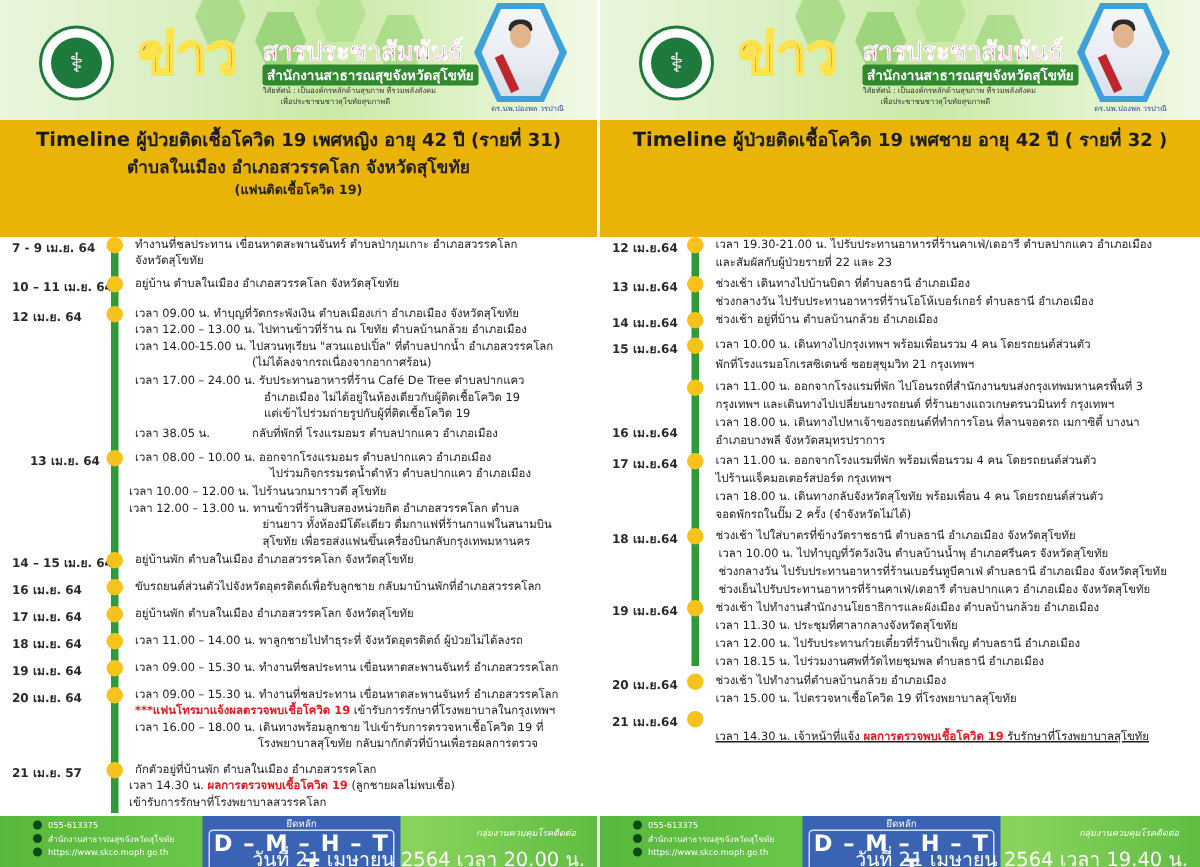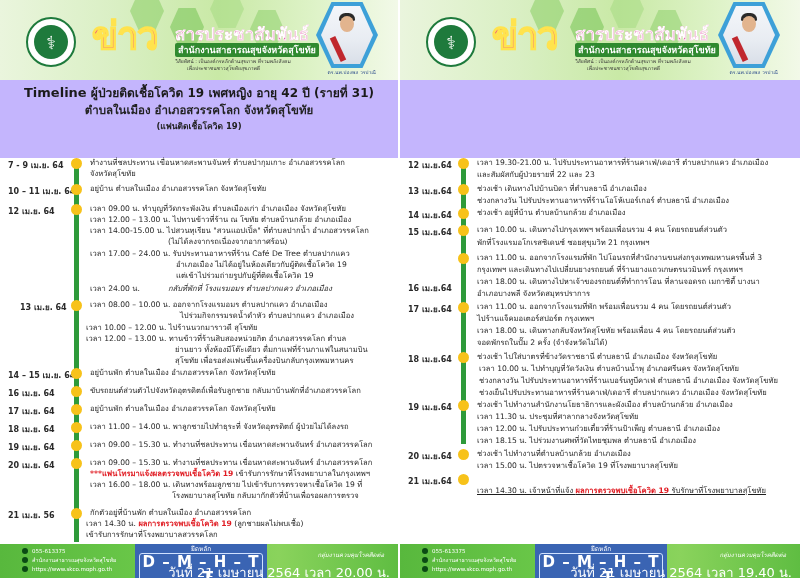--- a/index.html
+++ b/index.html
@@ -24,21 +24,21 @@
   .pr-sub { position: absolute; left: 175px; top: 43px; font-size: 9px; font-weight: bold; color: #ffffff; background: #2f8a2f; padding: 0 3px; border-radius: 2px; }
   .pr-vision { position: absolute; left: 175px; top: 58px; font-size: 5px; line-height: 7px; color: #333; }
   .portrait { position: absolute; right: 20px; top: 2px; width: 62px; height: 66px; background: #3da0d8; clip-path: polygon(25% 0,75% 0,100% 50%,75% 100%,25% 100%,0 50%); display:flex; align-items:center; justify-content:center; }
   .portrait .photo { width: 52px; height: 58px; background: linear-gradient(180deg,#f4f6fa 0%,#e8ecf2 60%,#d9dfe8 100%); clip-path: polygon(25% 0,75% 0,100% 50%,75% 100%,25% 100%,0 50%); position: relative; }
   .portrait .face { position:absolute; left: 19px; top: 10px; width: 14px; height: 16px; border-radius: 50%; background: #e2b48e; }
   .portrait .hair { position:absolute; left: 18px; top: 7px; width: 16px; height: 8px; border-radius: 8px 8px 2px 2px; background: #2a2a2a; }
   .portrait .sash { position:absolute; left: 14px; top: 30px; width: 6px; height: 26px; background:#c0272d; transform: rotate(-25deg); }
   .portrait-name { position: absolute; right: 22px; top: 68px; font-size: 5px; color: #2a4a8a; }
 
   
-  .titlebox { position: absolute; left: 0; top: 80px; width: 100%; height: 78px; background: #c4b5fd; text-align: center; padding-top: 4px; }
+  .titlebox { position: absolute; left: 0; top: 80px; width: 100%; height: 78px; background: #eab308; text-align: center; padding-top: 4px; }
   .titlebox .t1 { font-size: 12px; font-weight: bold; color: #1b1b1b; line-height: 18px; }
   .titlebox .t1 .tl { font-size: 13px; }
   .titlebox .t2 { font-size: 11.5px; font-weight: bold; line-height: 17px; color: #222; }
   .titlebox .t3 { font-size: 8.5px; font-weight: bold; line-height: 14px; color: #222; }
 
   
   .timeline { position: absolute; left: 0; top: 158px; width: 100%; height: 390px; }
   .vline { position: absolute; width: 5px; background: #2e9a3a; }
   .row { position: absolute; left: 0; width: 100%; }
   .date { position: absolute; font-size: 8px; font-weight: bold; color: #2a2a2a; white-space: nowrap; }
@@ -112,22 +112,22 @@
       <div class="row" style="top:46px;">
         <div class="date" style="left:8px; top:1px;">12 เม.ย. 64</div>
         <div class="dot" style="left:71px; top:0;"></div>
         <div class="line" style="left:90px; top:0;">เวลา 09.00 น. ทำบุญที่วัดกระพังเงิน ตำบลเมืองเก่า อำเภอเมือง จังหวัดสุโขทัย</div>
         <div class="line" style="left:90px; top:11px;">เวลา 12.00 – 13.00 น. ไปทานข้าวที่ร้าน ณ โขทัย ตำบลบ้านกล้วย อำเภอเมือง</div>
         <div class="line" style="left:90px; top:22px;">เวลา 14.00-15.00 น. ไปสวนทุเรียน "สวนแอปเปิ้ล" ที่ตำบลปากน้ำ อำเภอสวรรคโลก</div>
         <div class="line" style="left:168px; top:33px;">(ไม่ได้ลงจากรถเนื่องจากอากาศร้อน)</div>
         <div class="line" style="left:90px; top:45px;">เวลา 17.00 – 24.00 น.  รับประทานอาหารที่ร้าน Café De Tree  ตำบลปากแคว</div>
         <div class="line" style="left:176px; top:56px;">อำเภอเมือง ไม่ได้อยู่ในห้องเดียวกับผู้ติดเชื้อโควิด 19</div>
         <div class="line" style="left:176px; top:67px;">แต่เข้าไปร่วมถ่ายรูปกับผู้ที่ติดเชื้อโควิด 19</div>
-        <div class="line" style="left:90px; top:80px;">เวลา 24.00 น.</div>
-        <div class="line" style="left:168px; top:80px;font-style:italic;">กลับที่พักที่ โรงแรมอมร ตำบลปากแคว อำเภอเมือง</div>
+        <div class="line" style="left:90px; top:80px;">เวลา 38.05 น.</div>
+        <div class="line" style="left:168px; top:80px;">กลับที่พักที่ โรงแรมอมร ตำบลปากแคว อำเภอเมือง</div>
       </div>
 
       <div class="row" style="top:142px;">
         <div class="date" style="left:20px; top:1px;">13 เม.ย. 64</div>
         <div class="dot" style="left:71px; top:0;"></div>
         <div class="line" style="left:90px; top:0;">เวลา  08.00 – 10.00 น. ออกจากโรงแรมอมร ตำบลปากแคว อำเภอเมือง</div>
         <div class="line" style="left:180px; top:11px;">ไปร่วมกิจกรรมรดน้ำดำหัว ตำบลปากแคว อำเภอเมือง</div>
         <div class="line" style="left:86px; top:23px;">เวลา 10.00 – 12.00 น. ไปร้านนวกมาราวดี สุโขทัย</div>
         <div class="line" style="left:86px; top:34px;">เวลา 12.00 – 13.00 น. ทานข้าวที่ร้านสิบสองหน่วยกิต อำเภอสวรรคโลก ตำบล</div>
         <div class="line" style="left:175px; top:45px;">ย่านยาว ทั้งห้องมีโต๊ะเดียว  ดื่มกาแฟที่ร้านกาแฟในสนามบิน</div>
@@ -169,21 +169,21 @@
         <div class="dot" style="left:71px; top:0;"></div>
         <div class="line" style="left:90px; top:0;">เวลา 09.00 – 15.30 น. ทำงานที่ชลประทาน เขื่อนหาดสะพานจันทร์ อำเภอสวรรคโลก</div>
         <div class="line" style="left:90px; top:11px;">
           <span class="red">***แฟนโทรมาแจ้งผลตรวจพบเชื้อโควิด 19</span><span> เข้ารับการรักษาที่โรงพยาบาลในกรุงเทพฯ</span>
         </div>
         <div class="line" style="left:90px; top:22px;">เวลา 16.00 – 18.00 น. เดินทางพร้อมลูกชาย ไปเข้ารับการตรวจหาเชื้อโควิด 19 ที่</div>
         <div class="line" style="left:172px; top:33px;">โรงพยาบาลสุโขทัย กลับมากักตัวที่บ้านเพื่อรอผลการตรวจ</div>
       </div>
 
       <div class="row" style="top:350px;">
-        <div class="date" style="left:8px; top:1px;">21 เม.ย. 56</div>
+        <div class="date" style="left:8px; top:1px;">21 เม.ย. 57</div>
         <div class="dot" style="left:71px; top:0;"></div>
         <div class="line" style="left:90px; top:0;">กักตัวอยู่ที่บ้านพัก ตำบลในเมือง  อำเภอสวรรคโลก</div>
         <div class="line" style="left:86px; top:11px;">
           <span>เวลา 14.30 น. </span><span class="red">ผลการตรวจพบเชื้อโควิด 19</span><span> (ลูกชายผลไม่พบเชื้อ)</span>
         </div>
         <div class="line" style="left:86px; top:22px;">เข้ารับการรักษาที่โรงพยาบาลสวรรคโลก</div>
       </div>
     </div>
 
     <div class="footer">
@@ -224,20 +224,21 @@
         <div class="photo">
             <div class="hair"></div>
             <div class="face"></div>
             <div class="sash"></div>
           </div>
       </div>
       <div class="portrait-name">ดร.นพ.ปองพล วรปาณิ</div>
     </div>
 
     <div class="titlebox">
+      <div class="t1"><span class="tl">Timeline</span> <span>ผู้ป่วยติดเชื้อโควิด 19 เพศชาย อายุ 42 ปี ( รายที่ 32 )</span></div>
     </div>
 
     <div class="timeline">
       <div class="vline" style="left:61px; top:6px; height:280px;"></div>
 
       <div class="row" style="top:0;">
         <div class="date" style="left:8px; top:1px;">12 เม.ย.64</div>
         <div class="dot" style="left:58px; top:0;"></div>
         <div class="line" style="left:77px; top:0;">เวลา 19.30-21.00 น. ไปรับประทานอาหารที่ร้านคาเฟ่/เดอารี ตำบลปากแคว อำเภอเมือง</div>
         <div class="line" style="left:77px; top:12px;">และสัมผัสกับผู้ป่วยรายที่ 22 และ 23</div>

